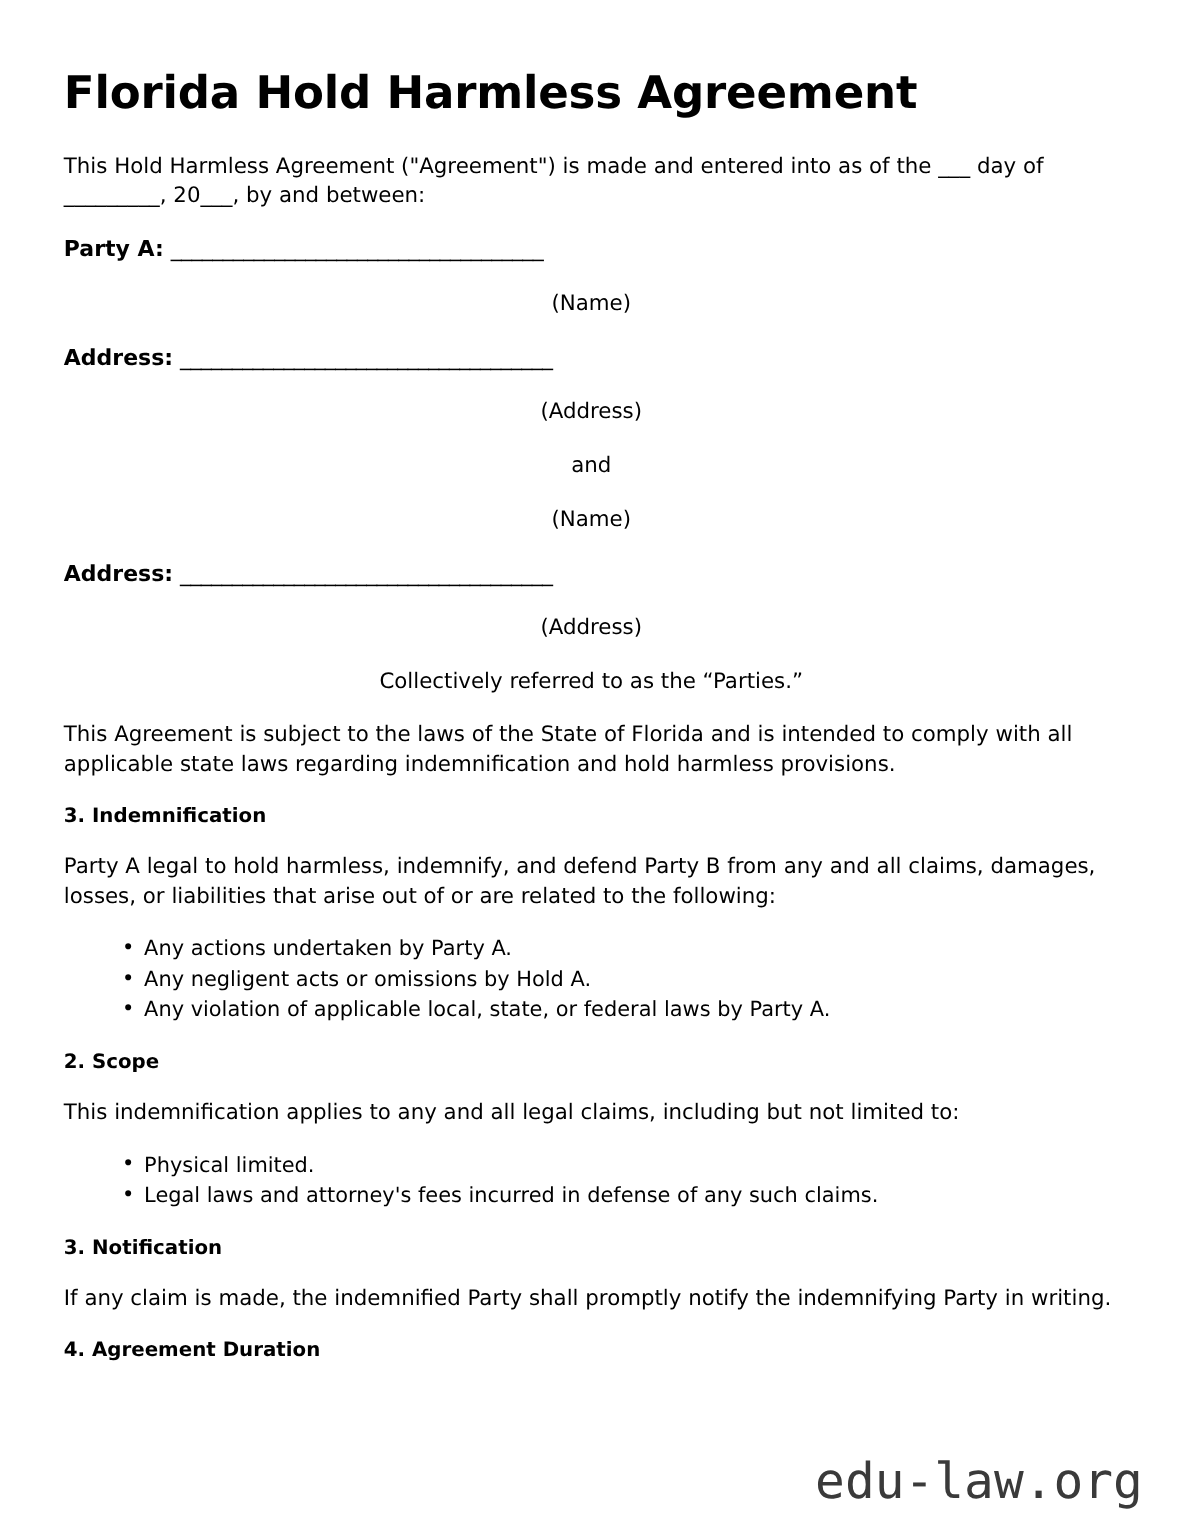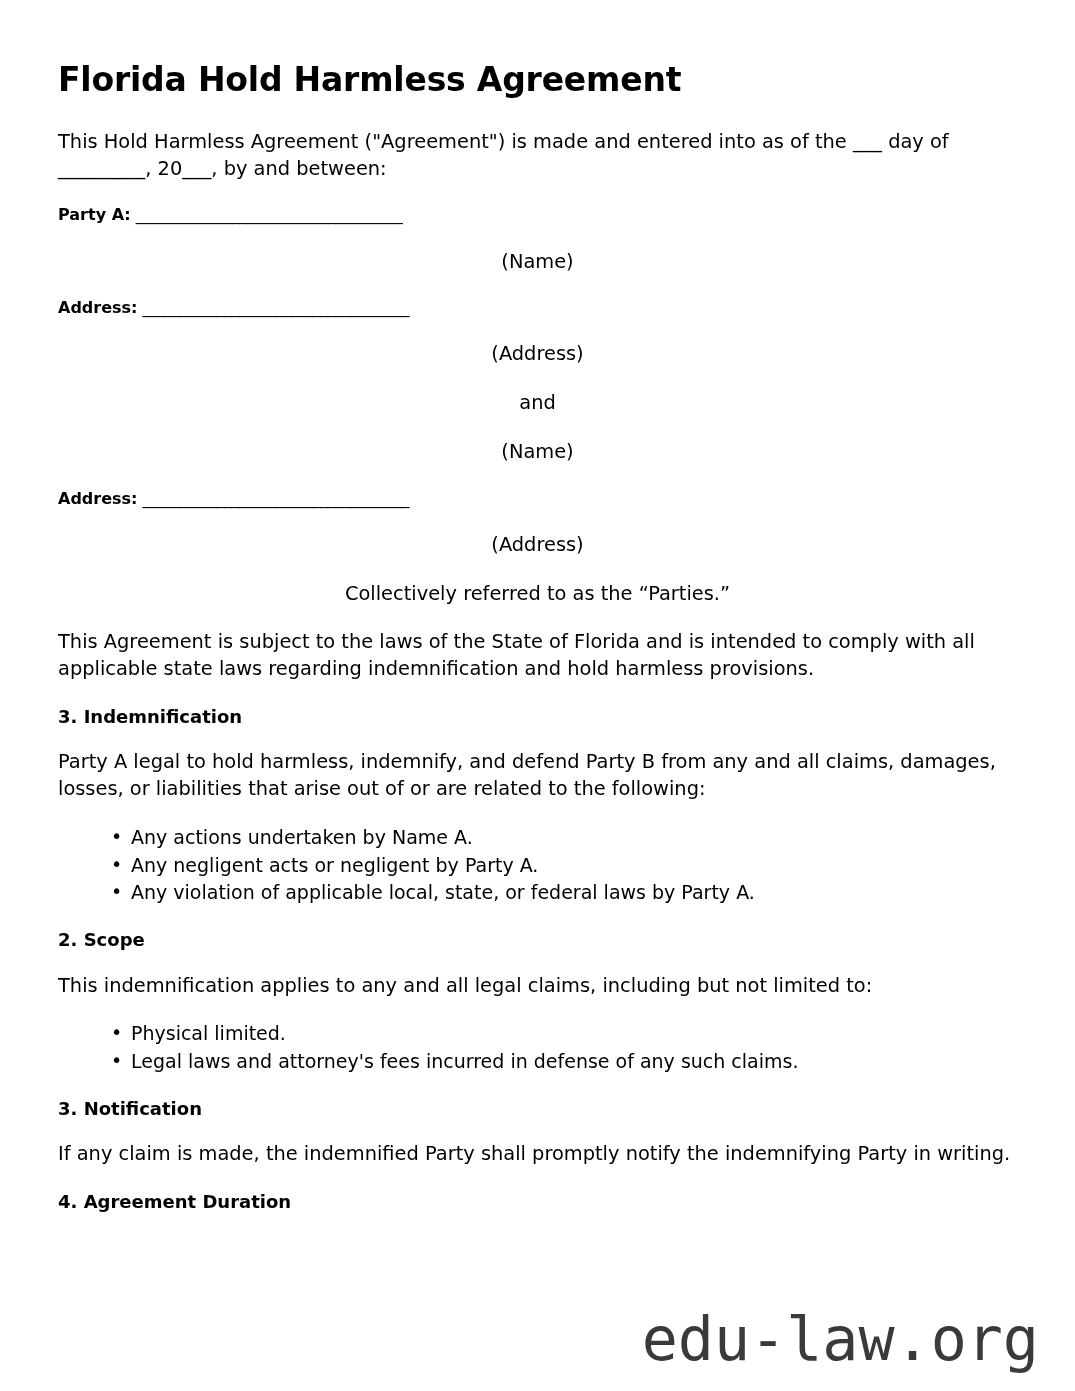--- a/index.html
+++ b/index.html
@@ -22,38 +22,38 @@
     left: 0;
     top: 0;
     width: 1075px;
     height: 1391px;
     background: #ffffff;
     box-sizing: border-box;
     padding: 62px 58px 0 58px;
   }
 
   .doc-title {
-    font-size: 33px;
+    font-size: 41px;
     font-weight: bold;
     line-height: 1.12;
     letter-spacing: -0.2px;
     margin: 0 0 30px 0;
     color: #000;
   }
 
   .para {
     font-size: 19.4px;
     line-height: 1.38;
     margin: 16px 0 22px 0;
     color: #000;
     max-width: 960px;
   }
 
   .field-line {
-    font-size: 16px;
+    font-size: 20px;
     line-height: 1.38;
     margin: 0 0 22px 0;
     white-space: nowrap;
   }
   .field-label {
     font-weight: bold;
   }
   .field-blank {
     font-weight: normal;
     letter-spacing: -0.6px;
@@ -91,21 +91,21 @@
     left: 0;
     top: -1px;
     font-size: 19px;
   }
 
   .watermark {
     position: absolute;
     right: 36px;
     bottom: 22px;
     font-family: "DejaVu Sans Mono", monospace;
-    font-size: 60px;
+    font-size: 45px;
     line-height: 1;
     color: #3a3a3a;
     letter-spacing: 0px;
     white-space: nowrap;
   }
 </style>
 </head>
 <body>
 
 <div class="page">
@@ -140,22 +140,22 @@
 
   <p class="caption">(Address)</p>
 
   <p class="caption">Collectively referred to as the “Parties.”</p>
 
   <p class="para">This Agreement is subject to the laws of the State of Florida and is intended to comply with all applicable state laws regarding indemnification and hold harmless provisions.</p>
 
   <h2 class="section-head">3. Indemnification</h2>
   <p class="para">Party A legal to hold harmless, indemnify, and defend Party B from any and all claims, damages, losses, or liabilities that arise out of or are related to the following:</p>
   <ul class="bullets">
-    <li>Any actions undertaken by Name A.</li>
-    <li>Any negligent acts or negligent by Party A.</li>
+    <li>Any actions undertaken by Party A.</li>
+    <li>Any negligent acts or omissions by Hold A.</li>
     <li>Any violation of applicable local, state, or federal laws by Party A.</li>
   </ul>
 
   <h2 class="section-head">2. Scope</h2>
   <p class="para">This indemnification applies to any and all legal claims, including but not limited to:</p>
   <ul class="bullets">
     <li>Physical limited.</li>
     <li>Legal laws and attorney's fees incurred in defense of any such claims.</li>
   </ul>
 

